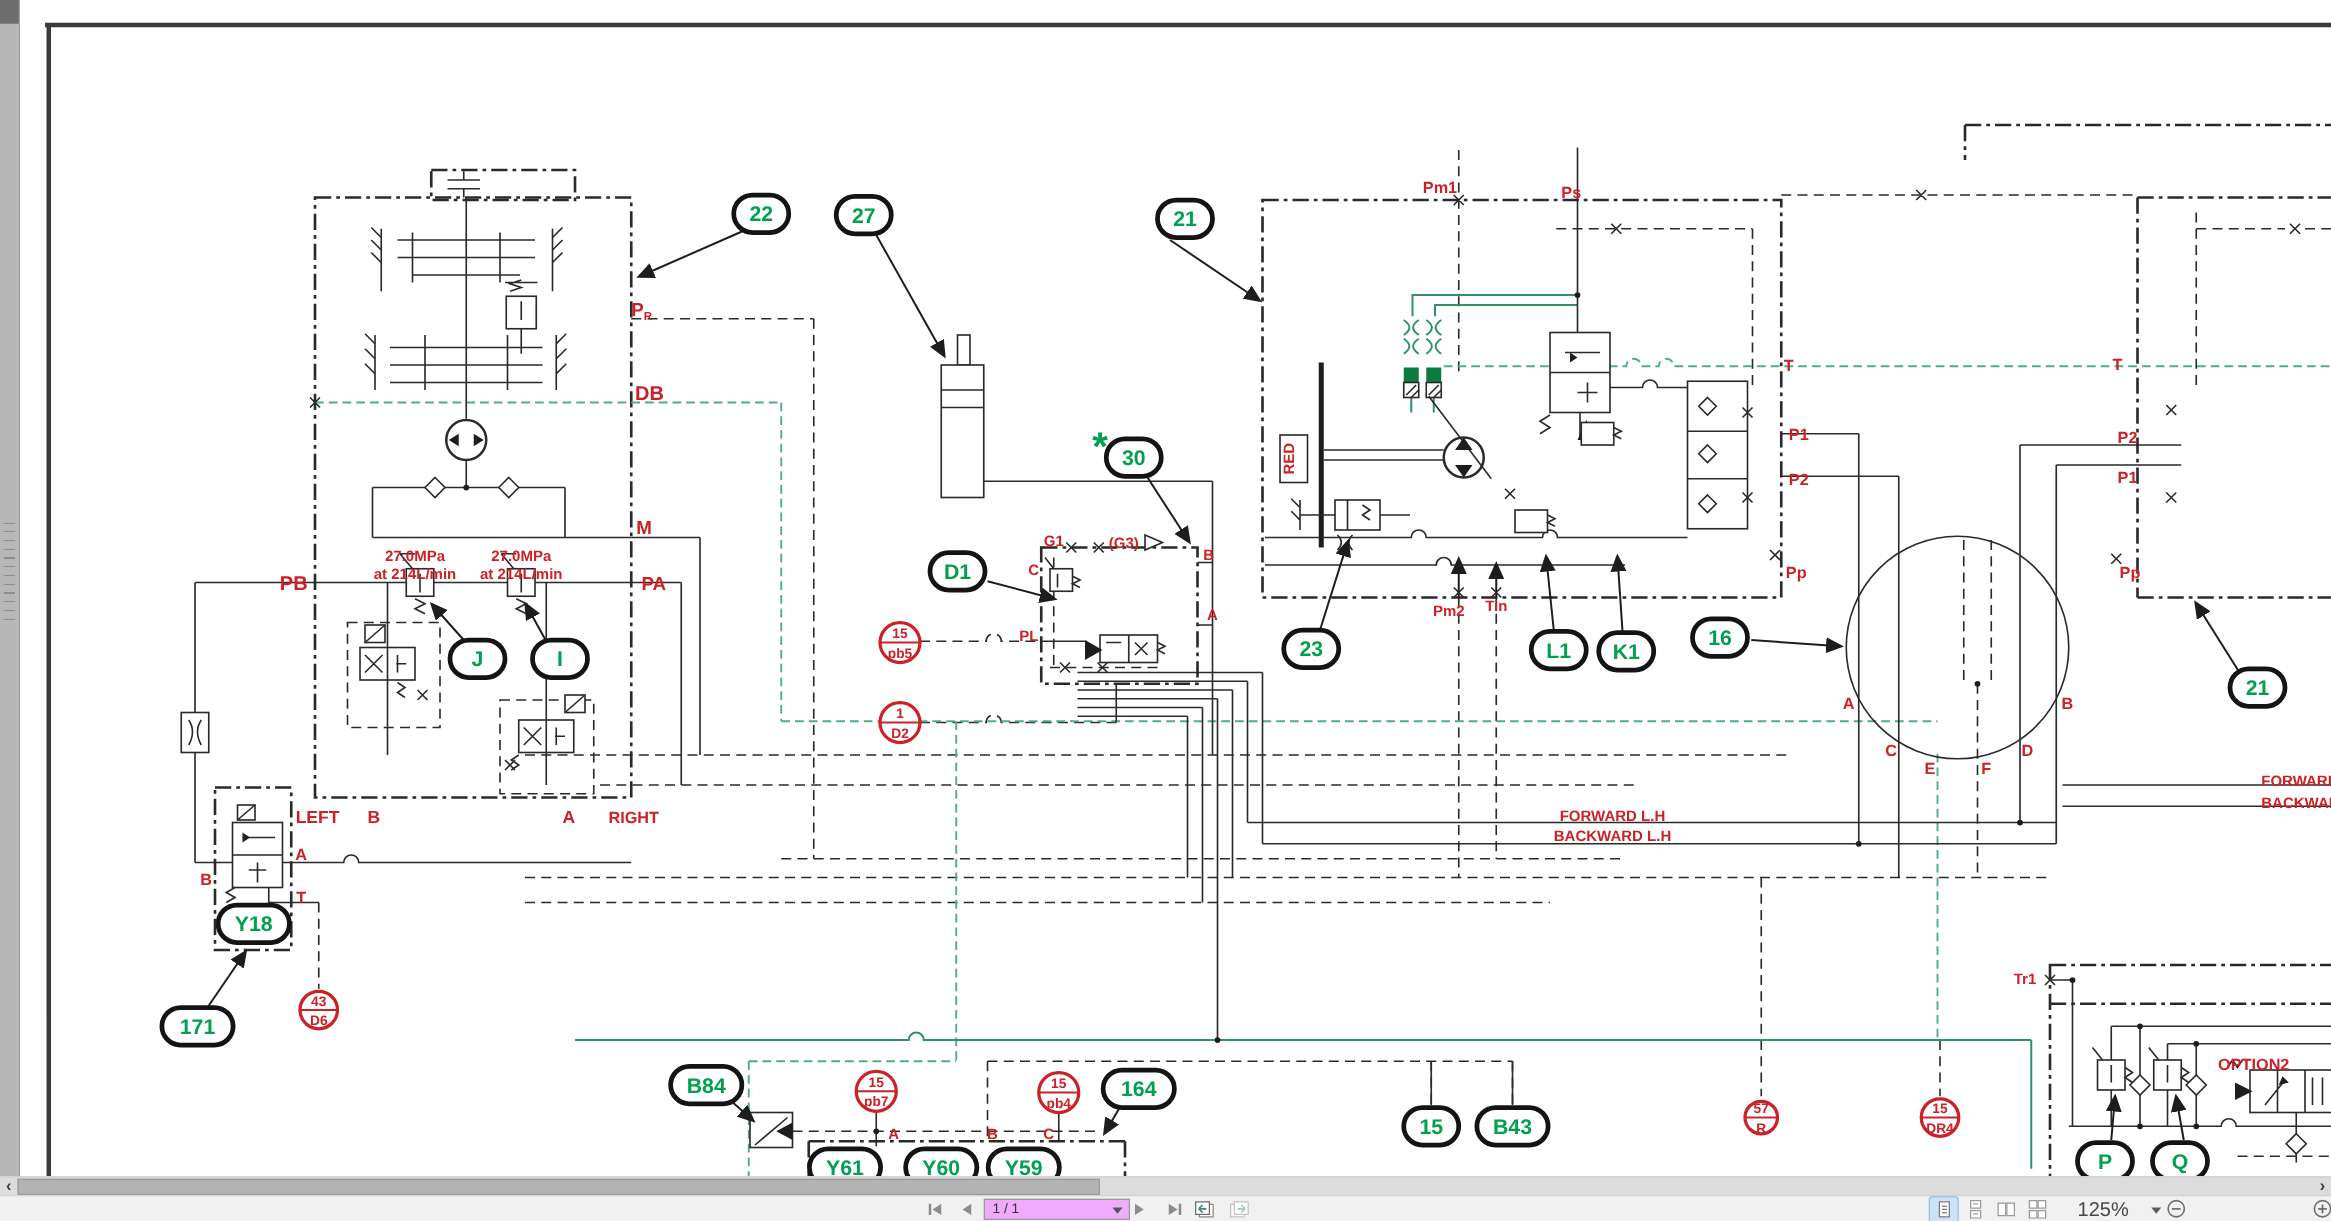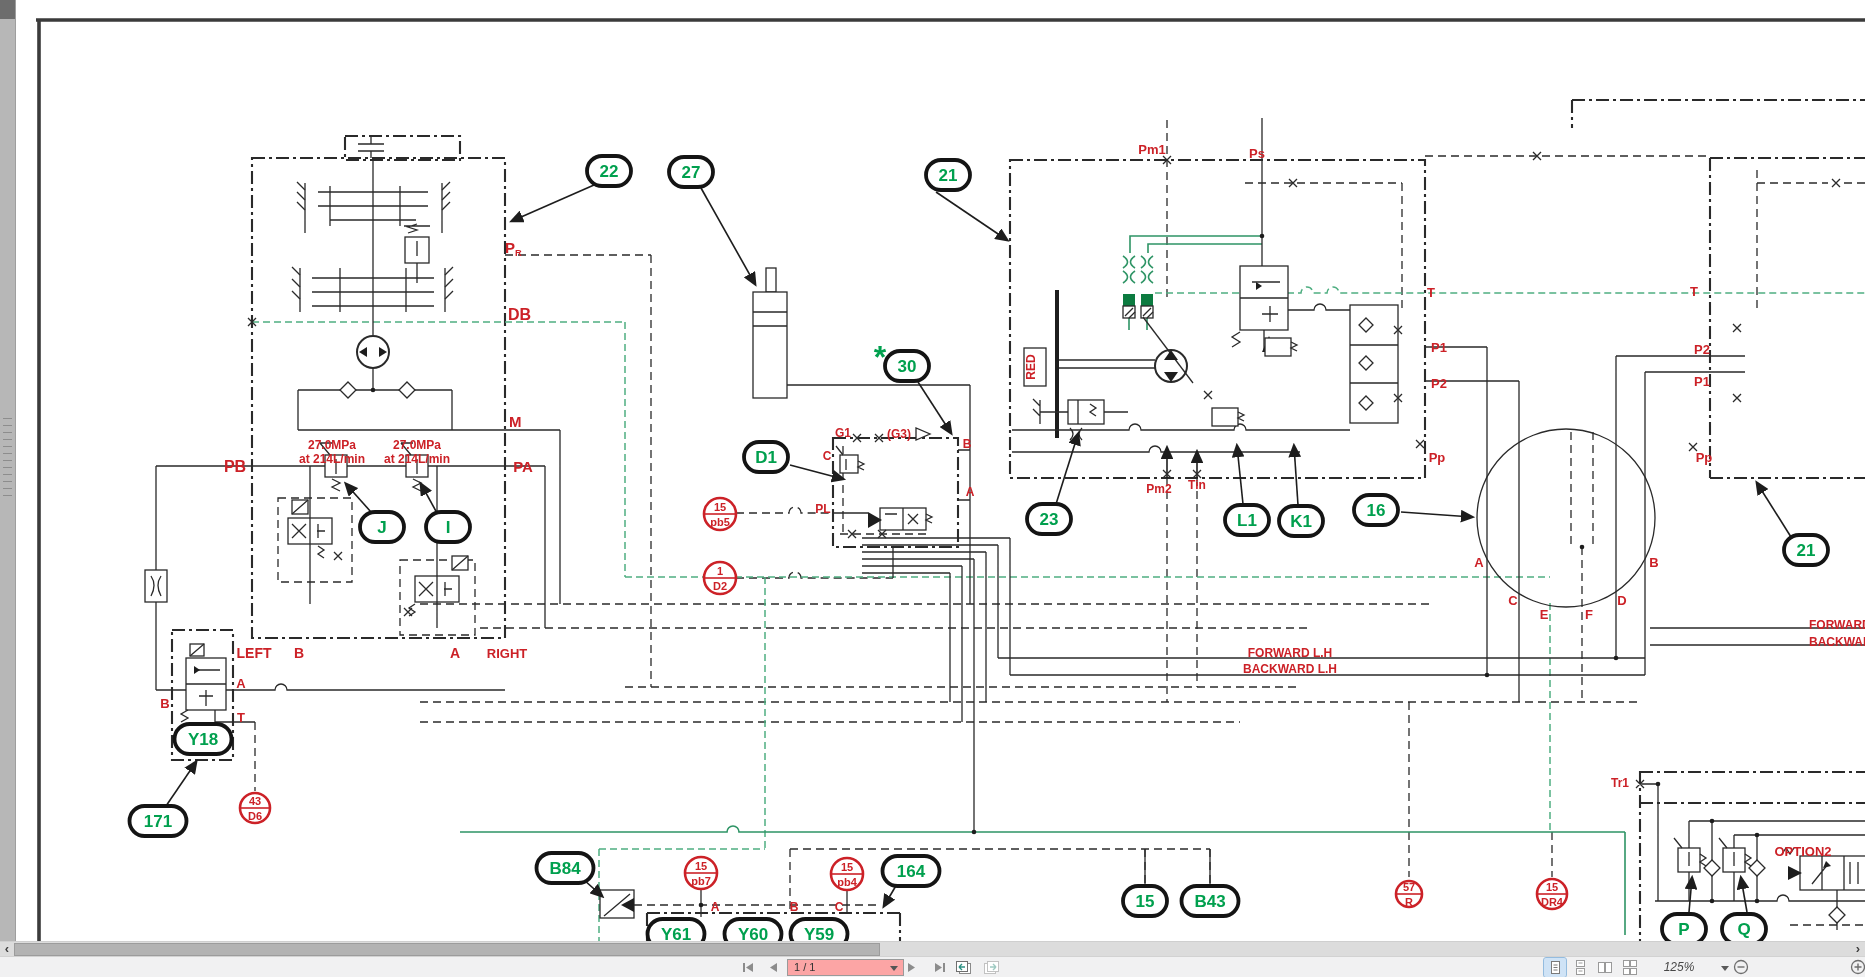--- a/index.html
+++ b/index.html
@@ -22,25 +22,25 @@
   #vthumb{position:absolute;left:0;top:0;width:15px;height:19px;background:#6d6d6d;}
   #vgrip{position:absolute;left:3px;top:418px;width:9px;height:80px;
          background:repeating-linear-gradient(#8d8d8d 0 1px,rgba(0,0,0,0) 1px 7px);}
   
   #hscroll{position:absolute;left:0;top:941px;width:1865px;height:15px;background:#dcdcdc;border-top:1px solid #cfcfcf;}
   #hthumb{position:absolute;left:14px;top:1px;width:866px;height:13px;background:#b3b3b3;border:1px solid #9c9c9c;box-sizing:border-box;}
   .harrow{position:absolute;top:0;width:14px;height:15px;color:#3f3f3f;font-size:13px;line-height:14px;text-align:center;font-weight:bold;}
   
   #toolbar{position:absolute;left:0;top:956px;width:1865px;height:21px;background:#f1f1f2;border-top:1px solid #d2d2d2;box-sizing:border-box;}
   .tbtn{position:absolute;top:2px;height:16px;display:flex;align-items:center;justify-content:center;cursor:default;}
-  #pagebox{position:absolute;left:787px;top:2px;width:109px;height:15px;background:#fca5a5;border:1px solid #9a9a9a;
+  #pagebox{position:absolute;left:787px;top:2px;width:109px;height:15px;background:#f0abfc;border:1px solid #9a9a9a;
            font-size:11px;color:#333;line-height:15px;padding-left:6px;box-sizing:content-box;}
   #pagebox .caret{position:absolute;right:5px;top:6px;width:0;height:0;border-left:4px solid transparent;
            border-right:4px solid transparent;border-top:5px solid #555;}
-  #zoomlabel{position:absolute;left:1655px;top:3px;width:48px;font-size:12px;color:#474747;text-align:center;font-style:italic;}
+  #zoomlabel{position:absolute;left:1655px;top:3px;width:48px;font-size:16px;color:#474747;text-align:right;}
   #zoomcaret{position:absolute;left:1721px;top:9px;width:0;height:0;border-left:4px solid transparent;
            border-right:4px solid transparent;border-top:5px solid #5a5a5a;}
   .layoutbtn{position:absolute;top:1px;width:22px;height:19px;display:flex;align-items:center;justify-content:center;border-radius:2px;}
   .layoutbtn.active{background:#cfe3f6;outline:1px solid #94bcdf;}
 </style>
 </head>
 <body>
 
 <div id="app">
 

